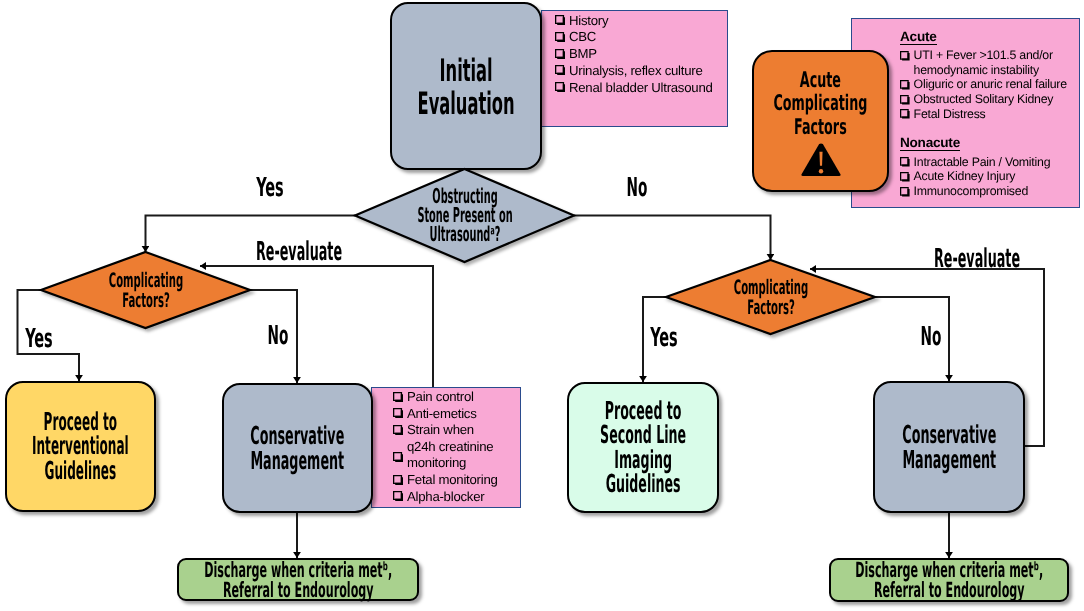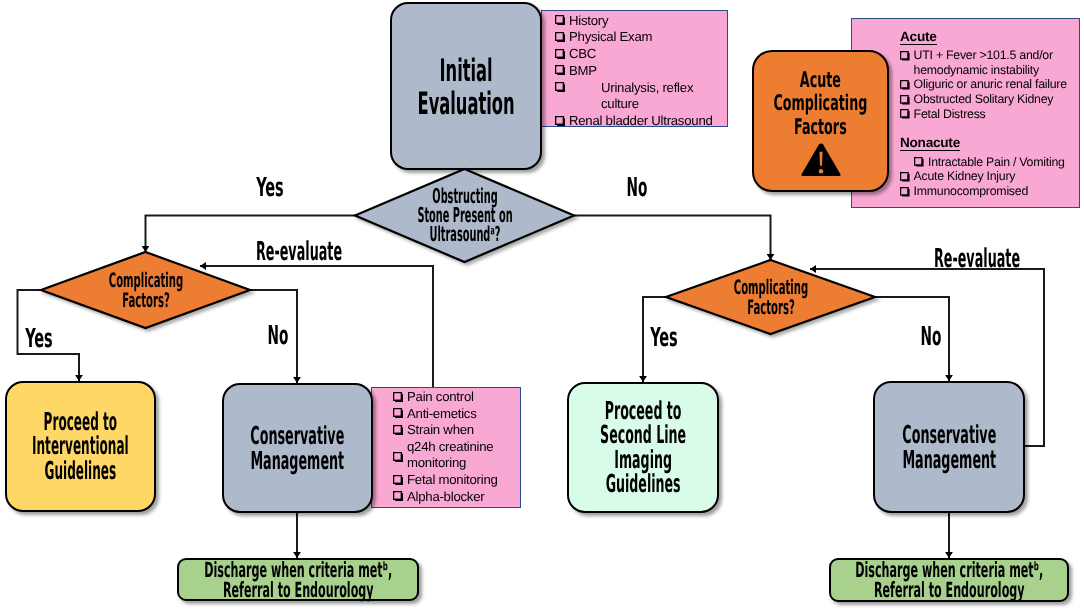--- a/index.html
+++ b/index.html
@@ -53,37 +53,30 @@
             <path d="M0 0 H18.2 V18.2 H0 Z M2.6 2.6 V15.6 H15.6 V2.6 Z" fill="#000"></path>
             <path d="M15.6 4.4 H20 V20 H4.4 V15.6 H15.6 Z" fill="#000"></path>
           </svg>
           <span>History</span>
         </li>
         <li style="line-height: 16.8px;">
           <svg class="cbx" viewBox="0 0 20 20" width="10" height="10" style="margin-top: 2.6px; margin-right: 4px;">
             <path d="M0 0 H18.2 V18.2 H0 Z M2.6 2.6 V15.6 H15.6 V2.6 Z" fill="#000"></path>
             <path d="M15.6 4.4 H20 V20 H4.4 V15.6 H15.6 Z" fill="#000"></path>
           </svg>
-          <span>Physical Exam</span>
-        </li>
-        <li style="line-height: 16.8px;">
-          <svg class="cbx" viewBox="0 0 20 20" width="10" height="10" style="margin-top: 2.6px; margin-right: 4px;">
-            <path d="M0 0 H18.2 V18.2 H0 Z M2.6 2.6 V15.6 H15.6 V2.6 Z" fill="#000"></path>
-            <path d="M15.6 4.4 H20 V20 H4.4 V15.6 H15.6 Z" fill="#000"></path>
-          </svg>
           <span>CBC</span>
         </li>
         <li style="line-height: 16.8px;">
           <svg class="cbx" viewBox="0 0 20 20" width="10" height="10" style="margin-top: 2.6px; margin-right: 4px;">
             <path d="M0 0 H18.2 V18.2 H0 Z M2.6 2.6 V15.6 H15.6 V2.6 Z" fill="#000"></path>
             <path d="M15.6 4.4 H20 V20 H4.4 V15.6 H15.6 Z" fill="#000"></path>
           </svg>
           <span>BMP</span>
         </li>
-        <li style="line-height: 16.8px; gap: 32px;">
+        <li style="line-height: 16.8px;">
           <svg class="cbx" viewBox="0 0 20 20" width="10" height="10" style="margin-top: 2.6px; margin-right: 4px;">
             <path d="M0 0 H18.2 V18.2 H0 Z M2.6 2.6 V15.6 H15.6 V2.6 Z" fill="#000"></path>
             <path d="M15.6 4.4 H20 V20 H4.4 V15.6 H15.6 Z" fill="#000"></path>
           </svg>
           <span>Urinalysis, reflex culture</span>
         </li>
         <li style="line-height: 16.8px;">
           <svg class="cbx" viewBox="0 0 20 20" width="10" height="10" style="margin-top: 2.6px; margin-right: 4px;">
             <path d="M0 0 H18.2 V18.2 H0 Z M2.6 2.6 V15.6 H15.6 V2.6 Z" fill="#000"></path>
             <path d="M15.6 4.4 H20 V20 H4.4 V15.6 H15.6 Z" fill="#000"></path>
@@ -121,21 +114,21 @@
           <li style="line-height: 14.7px;">
             <svg class="cbx" viewBox="0 0 20 20" width="9.6" height="9.6" style="margin-top: 2.6px; margin-right: 4px;">
               <path d="M0 0 H18.2 V18.2 H0 Z M2.6 2.6 V15.6 H15.6 V2.6 Z" fill="#000"></path>
               <path d="M15.6 4.4 H20 V20 H4.4 V15.6 H15.6 Z" fill="#000"></path>
             </svg>
             <span>Fetal Distress</span>
           </li>
         </ul>
       <div class="ck-head ck-head2">Nonacute</div>
       <ul class="cklist" id="ck-nonacute" style="font-size: 12.35px;">
-          <li style="line-height: 14.7px; justify-content: center;">
+          <li style="line-height: 14.7px;">
             <svg class="cbx" viewBox="0 0 20 20" width="9.6" height="9.6" style="margin-top: 2.6px; margin-right: 4px;">
               <path d="M0 0 H18.2 V18.2 H0 Z M2.6 2.6 V15.6 H15.6 V2.6 Z" fill="#000"></path>
               <path d="M15.6 4.4 H20 V20 H4.4 V15.6 H15.6 Z" fill="#000"></path>
             </svg>
             <span>Intractable Pain / Vomiting</span>
           </li>
           <li style="line-height: 14.7px;">
             <svg class="cbx" viewBox="0 0 20 20" width="9.6" height="9.6" style="margin-top: 2.6px; margin-right: 4px;">
               <path d="M0 0 H18.2 V18.2 H0 Z M2.6 2.6 V15.6 H15.6 V2.6 Z" fill="#000"></path>
               <path d="M15.6 4.4 H20 V20 H4.4 V15.6 H15.6 Z" fill="#000"></path>

